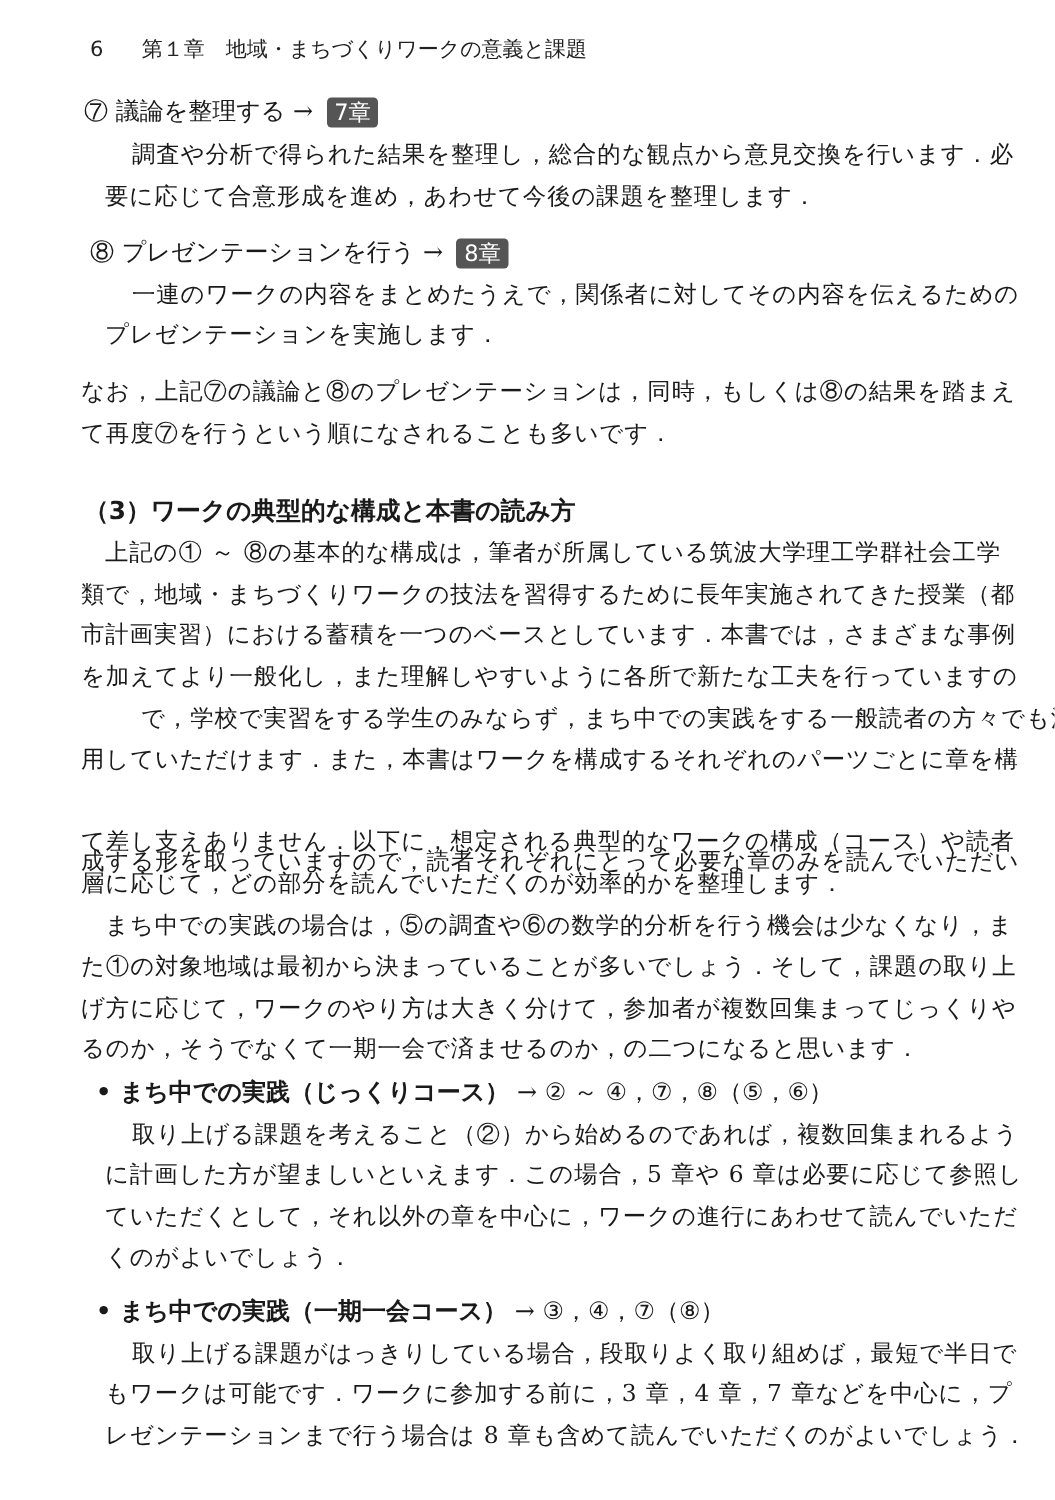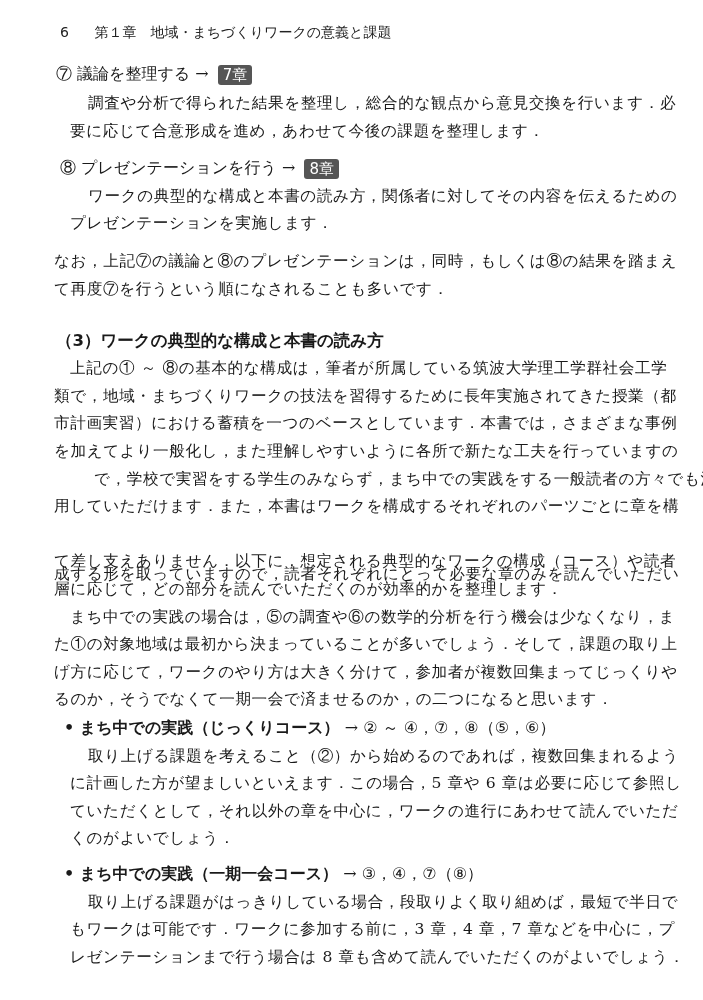--- a/index.html
+++ b/index.html
@@ -32,21 +32,21 @@
   <span class="badge">7章</span>
 </div>
 <div class="line" style="left:88px;top:93px;">調査や分析で得られた結果を整理し，総合的な観点から意見交換を行います．必</div>
 <div class="line" style="left:70px;top:121px;">要に応じて合意形成を進め，あわせて今後の課題を整理します．</div>
 
 <div class="item-head" style="left:60px;top:158px;">
   <span>⑧</span>
   <span>プレゼンテーションを行う →</span>
   <span class="badge">8章</span>
 </div>
-<div class="line" style="left:88px;top:186px;">ワークの典型的な構成と本書の読み方，関係者に対してその内容を伝えるための</div>
+<div class="line" style="left:88px;top:186px;">一連のワークの内容をまとめたうえで，関係者に対してその内容を伝えるための</div>
 <div class="line" style="left:70px;top:213px;">プレゼンテーションを実施します．</div>
 
 <div class="line" style="left:54px;top:251px;">なお，上記⑦の議論と⑧のプレゼンテーションは，同時，もしくは⑧の結果を踏まえ</div>
 <div class="line" style="left:54px;top:279px;">て再度⑦を行うという順になされることも多いです．</div>
 
 <div class="section-title">（3）ワークの典型的な構成と本書の読み方</div>
 <div class="line" style="left:70px;top:358px;">上記の① ～ ⑧の基本的な構成は，筆者が所属している筑波大学理工学群社会工学</div>
 <div class="line" style="left:54px;top:386px;">類で，地域・まちづくりワークの技法を習得するために長年実施されてきた授業（都</div>
 <div class="line" style="left:54px;top:413px;">市計画実習）における蓄積を一つのベースとしています．本書では，さまざまな事例</div>
 <div class="line" style="left:54px;top:441px;">を加えてより一般化し，また理解しやすいように各所で新たな工夫を行っていますの</div>

